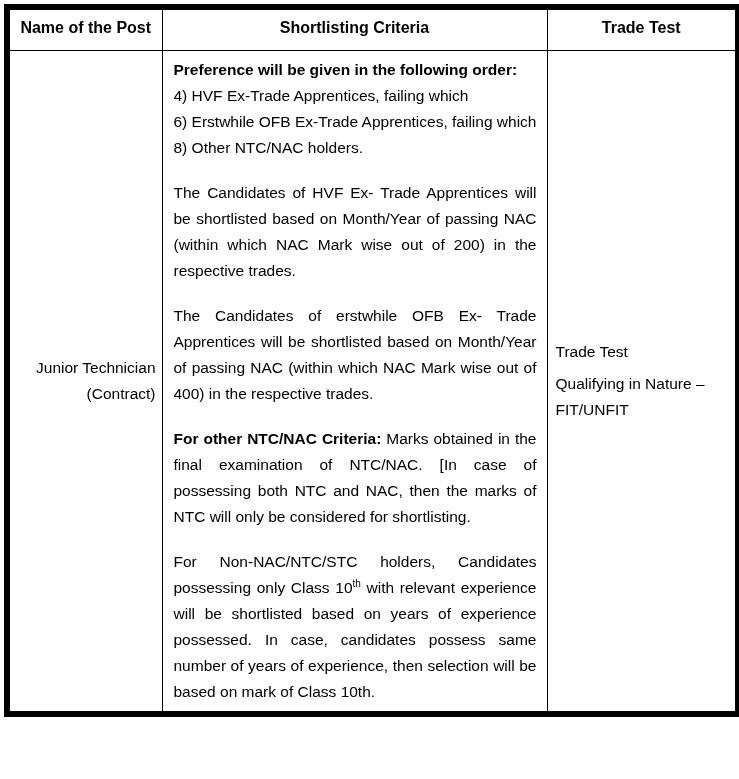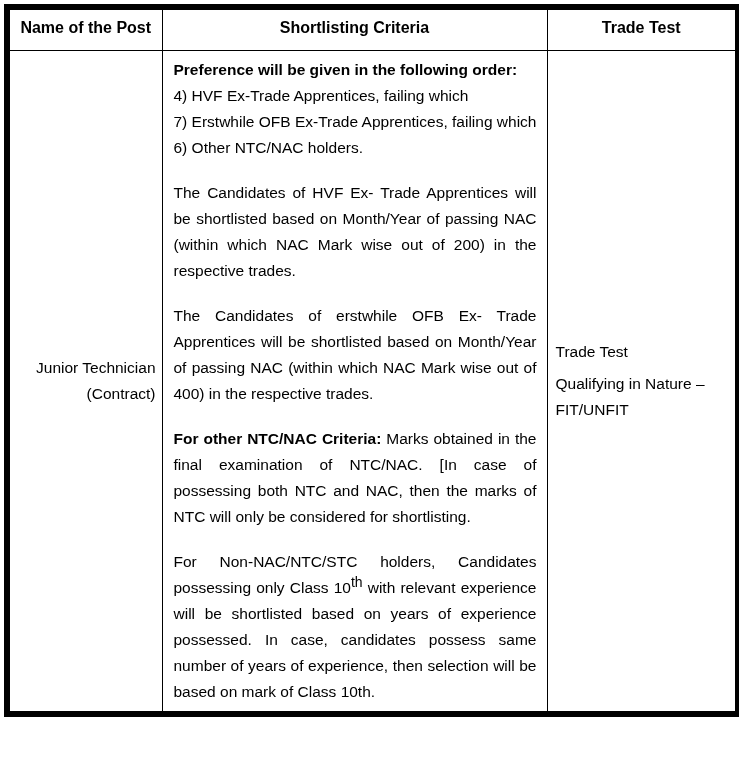--- a/index.html
+++ b/index.html
@@ -52,21 +52,21 @@
     vertical-align: top;
     text-align: justify;
     font-size: 15.5px;
     line-height: 26px;
     padding: 6px 10px 6px 11px;
   }
   td.cell-criteria p { margin: 0 0 19px 0; }
   td.cell-criteria p:last-child { margin-bottom: 0; }
   .b { font-weight: 700; }
   sup.sup {
-    font-size: 14px;
+    font-size: 10px;
     line-height: 0;
     vertical-align: super;
   }
 
   td.cell-trade {
     vertical-align: middle;
     text-align: left;
     font-size: 15.5px;
     line-height: 26px;
     padding: 4px 8px 4px 8px;
@@ -94,22 +94,22 @@
     <tbody>
       <tr>
         <td class="cell-post">
           <div>Junior Technician</div>
           <div>(Contract)</div>
         </td>
         <td class="cell-criteria">
           <p>
             <span class="b">Preference will be given in the following order:</span>
             <span style="display:block">4) HVF Ex-Trade Apprentices, failing which</span>
-            <span style="display:block">7) Erstwhile OFB Ex-Trade Apprentices, failing which</span>
-            <span style="display:block">6) Other NTC/NAC holders.</span>
+            <span style="display:block">6) Erstwhile OFB Ex-Trade Apprentices, failing which</span>
+            <span style="display:block">8) Other NTC/NAC holders.</span>
           </p>
           <p>The Candidates of HVF Ex- Trade Apprentices will be shortlisted based on Month/Year of passing NAC (within which NAC Mark wise out of 200) in the respective trades.</p>
           <p>The Candidates of erstwhile OFB Ex- Trade Apprentices will be shortlisted based on Month/Year of passing NAC (within which NAC Mark wise out of 400) in the respective trades.</p>
           <p>
             <span class="b">For other NTC/NAC Criteria:</span><span> Marks obtained in the final examination of NTC/NAC. [In case of possessing both NTC and NAC, then the marks of NTC will only be considered for shortlisting.</span>
           </p>
           <p>
             <span>For Non-NAC/NTC/STC holders, Candidates possessing only Class 10</span><sup class="sup">th</sup><span> with relevant experience will be shortlisted based on years of experience possessed. In case, candidates possess same number of years of experience, then selection will be based on mark of Class 10th.</span>
           </p>
         </td>

